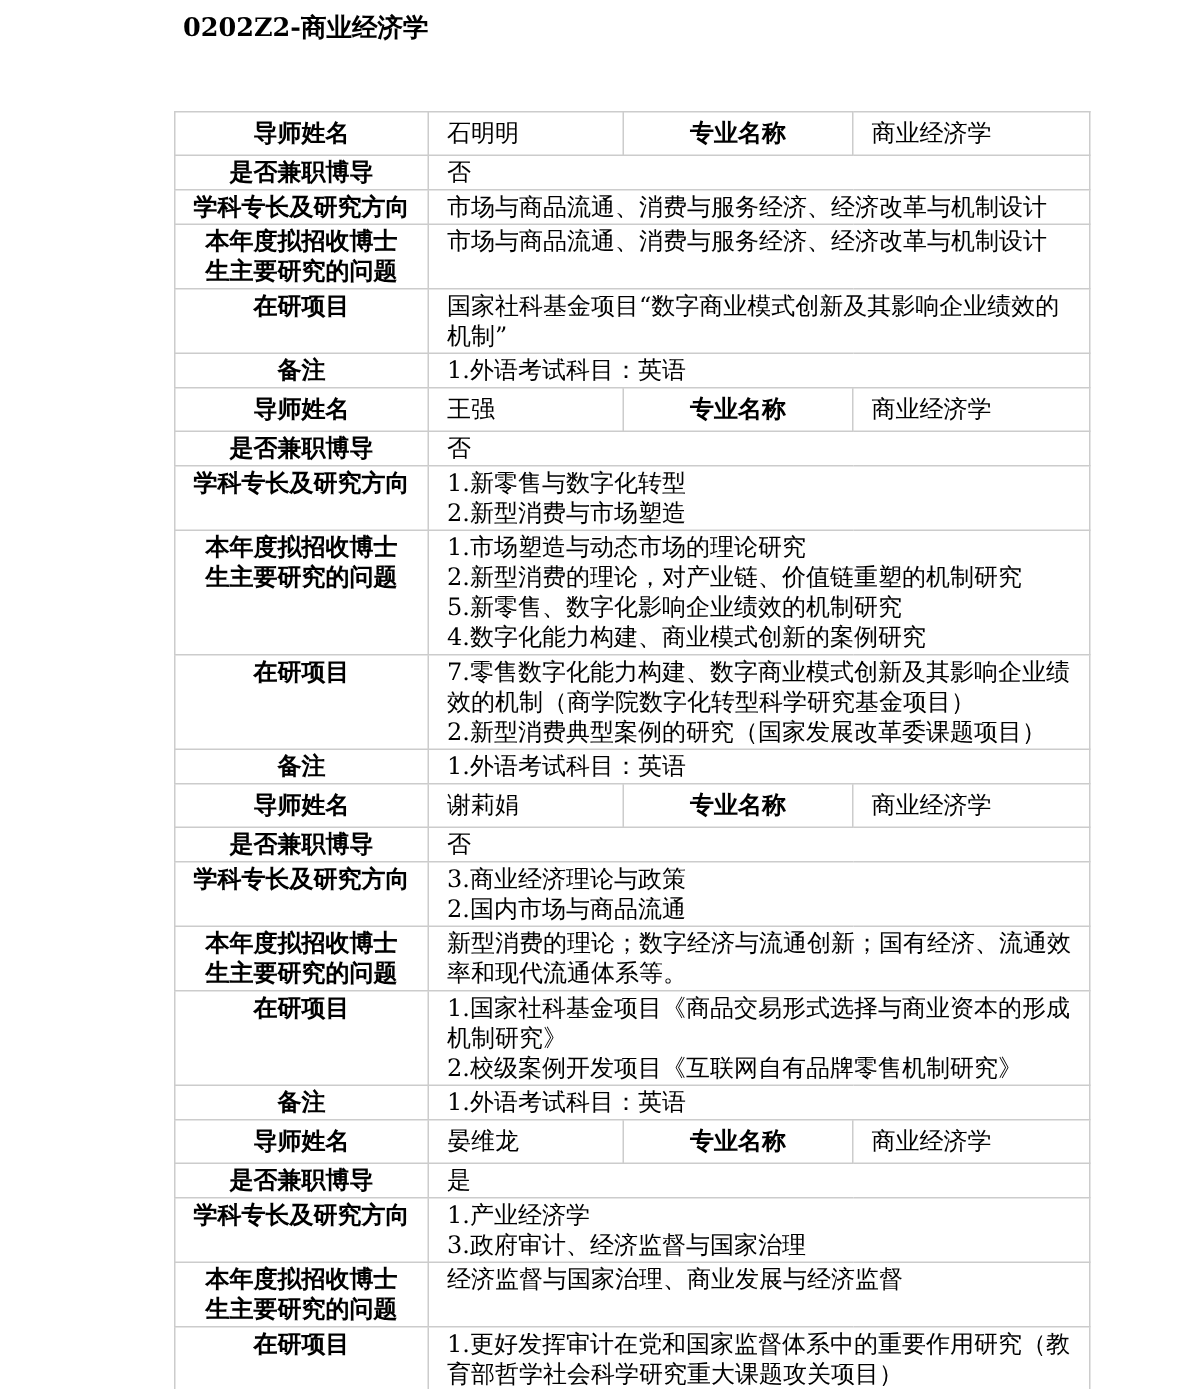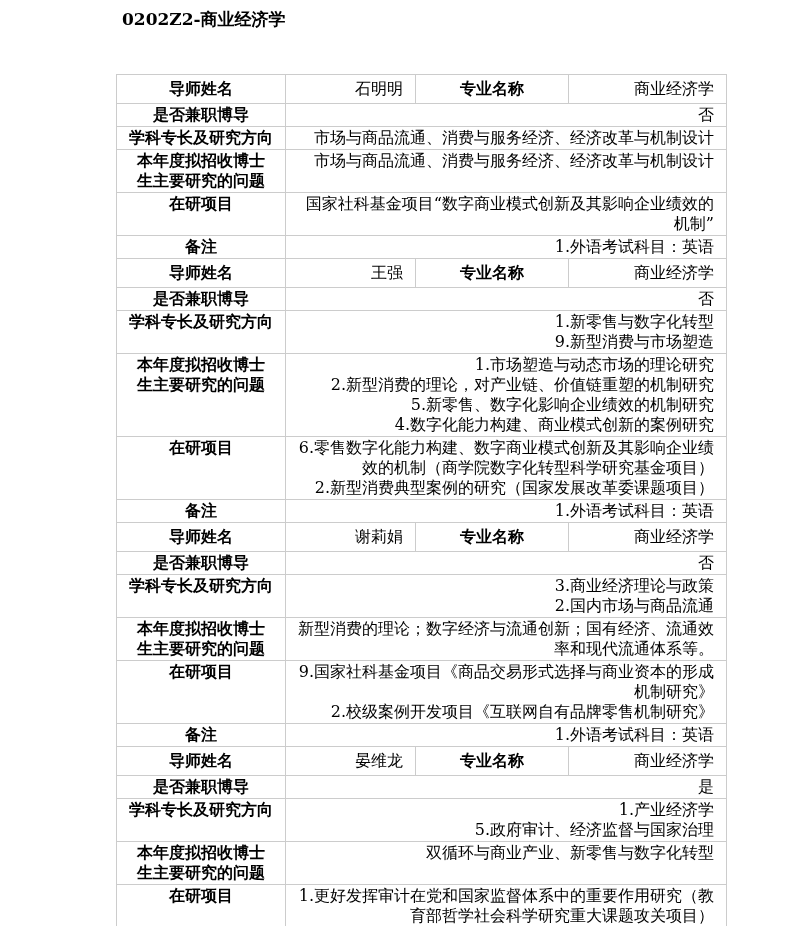--- a/index.html
+++ b/index.html
@@ -36,21 +36,20 @@
     margin-top: 41px;
   }
   table.info-table td {
     border: 1px solid #cccccc;
     font-size: 16px;
     line-height: 20px;
     padding: 1px 12px;
     vertical-align: top;
     white-space: pre-line;
     word-break: break-all;
-    text-align: right;
   }
   table.info-table td.lbl {
     font-weight: bold;
     text-align: center;
     padding-left: 2px;
     padding-right: 2px;
   }
   table.info-table tr.sup-row td {
     padding-top: 4px;
     padding-bottom: 4px;
@@ -110,33 +109,33 @@
         <td class="lbl">专业名称</td>
         <td class="val">商业经济学</td>
       </tr>
       <tr>
         <td class="lbl">是否兼职博导</td>
         <td class="val" colspan="3">否</td>
       </tr>
       <tr>
         <td class="lbl">学科专长及研究方向</td>
         <td class="val" colspan="3">1.新零售与数字化转型
-9.新型消费与市场塑造</td>
+2.新型消费与市场塑造</td>
       </tr>
       <tr>
         <td class="lbl">本年度拟招收博士
 生主要研究的问题</td>
         <td class="val" colspan="3">1.市场塑造与动态市场的理论研究
 2.新型消费的理论，对产业链、价值链重塑的机制研究
 5.新零售、数字化影响企业绩效的机制研究
 4.数字化能力构建、商业模式创新的案例研究</td>
       </tr>
       <tr>
         <td class="lbl">在研项目</td>
-        <td class="val" colspan="3">6.零售数字化能力构建、数字商业模式创新及其影响企业绩效的机制（商学院数字化转型科学研究基金项目）
+        <td class="val" colspan="3">7.零售数字化能力构建、数字商业模式创新及其影响企业绩效的机制（商学院数字化转型科学研究基金项目）
 2.新型消费典型案例的研究（国家发展改革委课题项目）</td>
       </tr>
       <tr>
         <td class="lbl">备注</td>
         <td class="val" colspan="3">1.外语考试科目：英语</td>
       </tr>
 
       <tr class="sup-row">
         <td class="lbl">导师姓名</td>
         <td class="val">谢莉娟</td>
@@ -152,47 +151,47 @@
         <td class="val" colspan="3">3.商业经济理论与政策
 2.国内市场与商品流通</td>
       </tr>
       <tr>
         <td class="lbl">本年度拟招收博士
 生主要研究的问题</td>
         <td class="val" colspan="3">新型消费的理论；数字经济与流通创新；国有经济、流通效率和现代流通体系等。</td>
       </tr>
       <tr>
         <td class="lbl">在研项目</td>
-        <td class="val" colspan="3">9.国家社科基金项目《商品交易形式选择与商业资本的形成机制研究》
+        <td class="val" colspan="3">1.国家社科基金项目《商品交易形式选择与商业资本的形成机制研究》
 2.校级案例开发项目《互联网自有品牌零售机制研究》</td>
       </tr>
       <tr>
         <td class="lbl">备注</td>
         <td class="val" colspan="3">1.外语考试科目：英语</td>
       </tr>
 
       <tr class="sup-row">
         <td class="lbl">导师姓名</td>
         <td class="val">晏维龙</td>
         <td class="lbl">专业名称</td>
         <td class="val">商业经济学</td>
       </tr>
       <tr>
         <td class="lbl">是否兼职博导</td>
         <td class="val" colspan="3">是</td>
       </tr>
       <tr>
         <td class="lbl">学科专长及研究方向</td>
         <td class="val" colspan="3">1.产业经济学
-5.政府审计、经济监督与国家治理</td>
-      </tr>
-      <tr>
-        <td class="lbl">本年度拟招收博士
-生主要研究的问题</td>
-        <td class="val" colspan="3">双循环与商业产业、新零售与数字化转型</td>
+3.政府审计、经济监督与国家治理</td>
+      </tr>
+      <tr>
+        <td class="lbl">本年度拟招收博士
+生主要研究的问题</td>
+        <td class="val" colspan="3">经济监督与国家治理、商业发展与经济监督</td>
       </tr>
       <tr>
         <td class="lbl">在研项目</td>
         <td class="val" colspan="3">1.更好发挥审计在党和国家监督体系中的重要作用研究（教育部哲学社会科学研究重大课题攻关项目）
 2.江苏解决发展不平衡不充分问题的对策研究（江苏省社会科学基金重大项目）</td>
       </tr>
 
     </tbody>
   </table>
 

